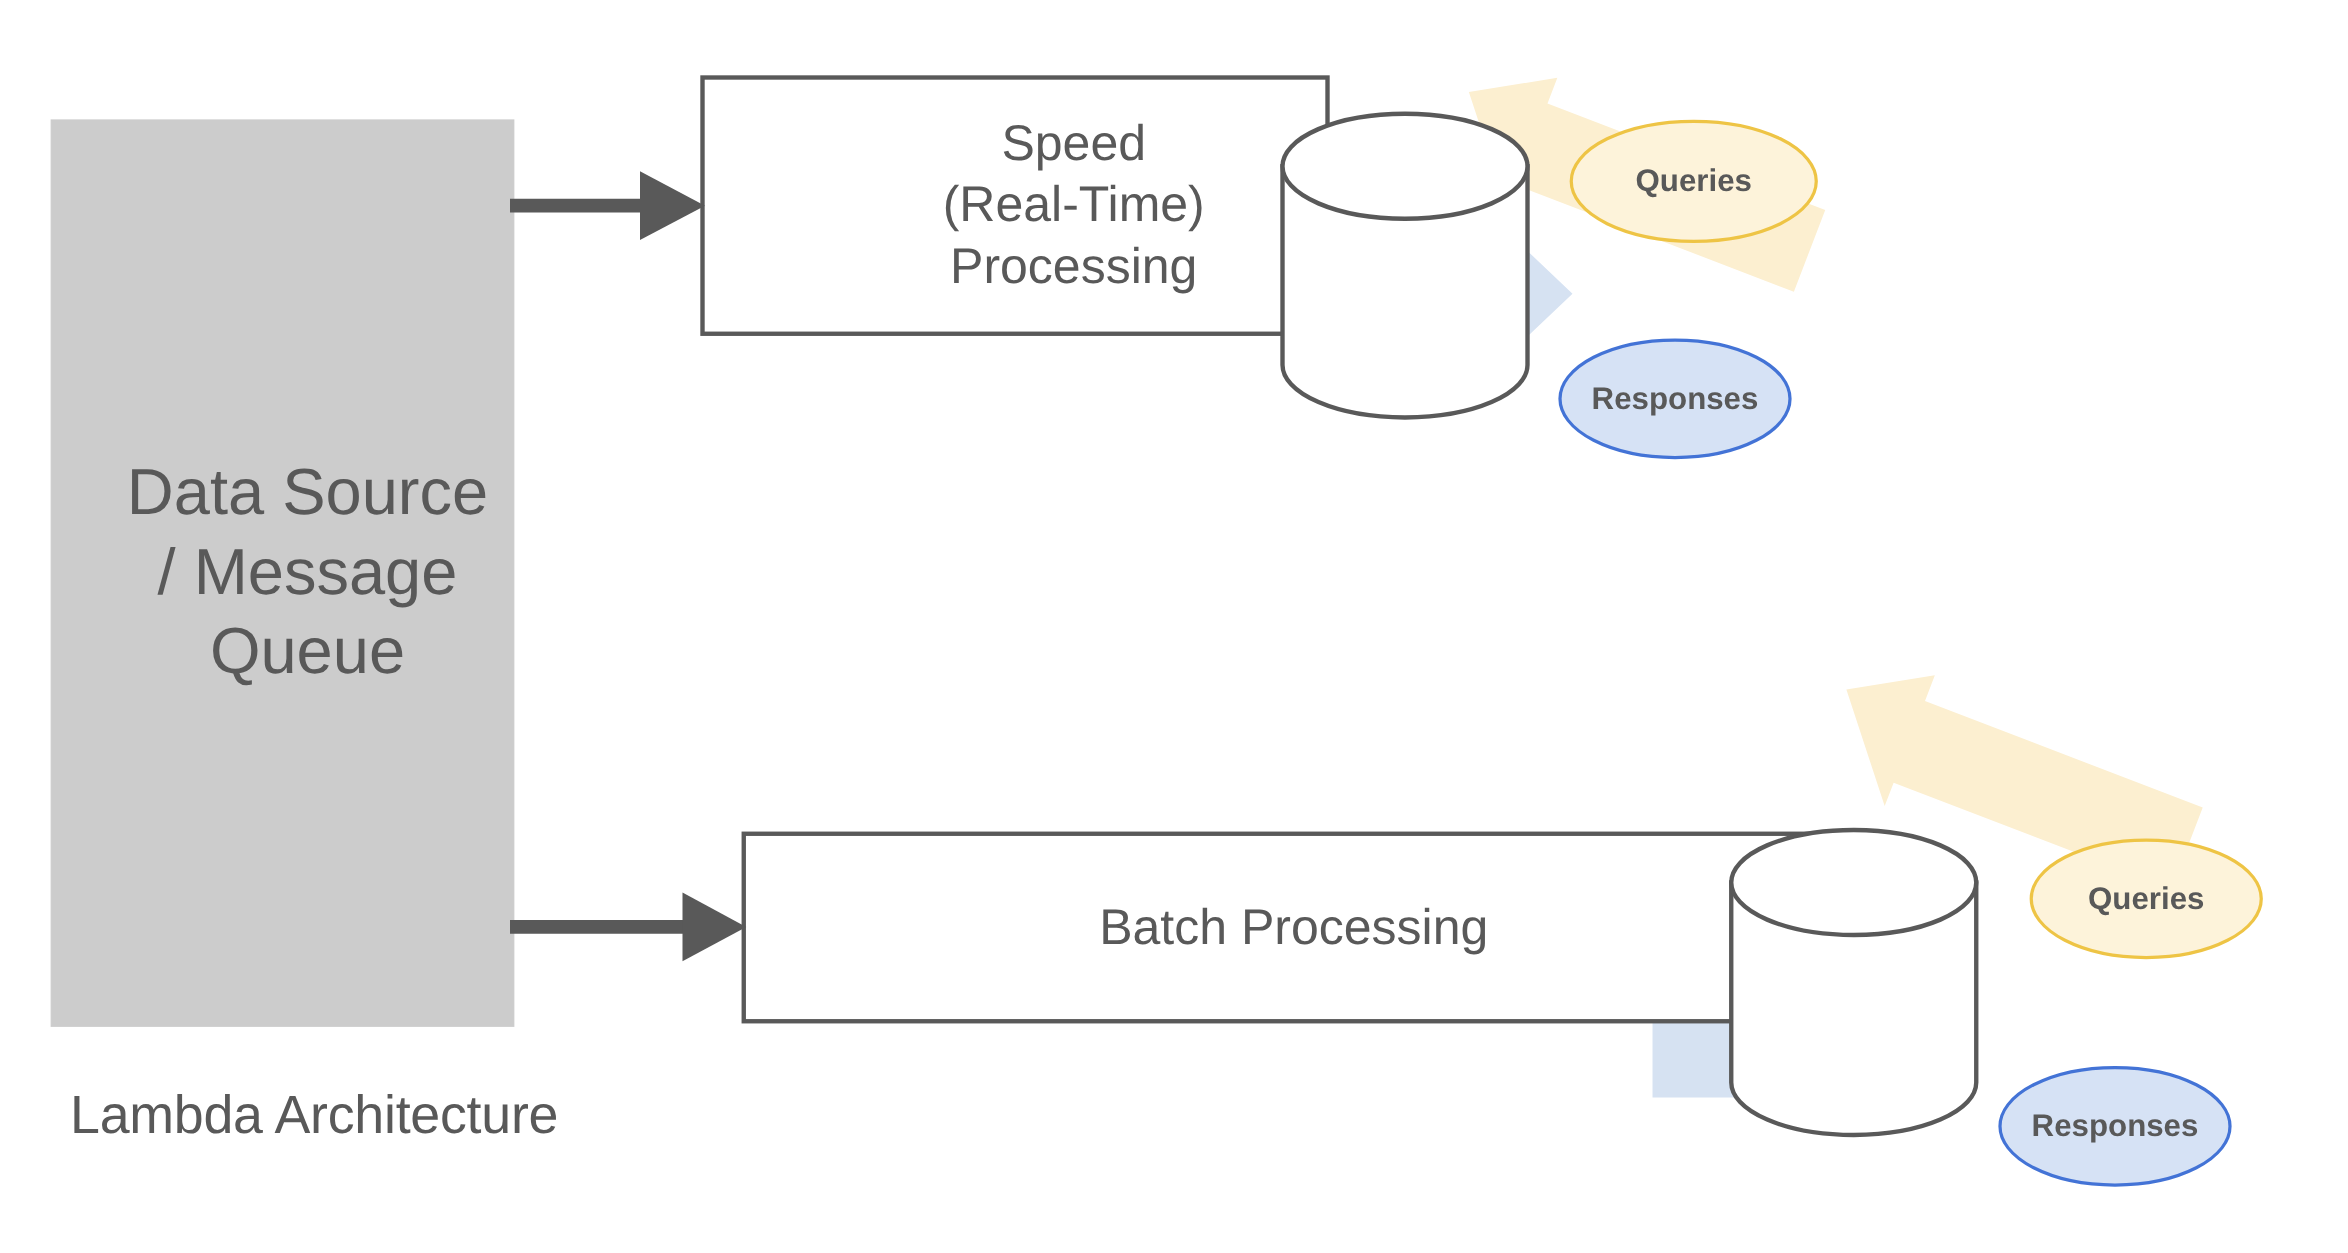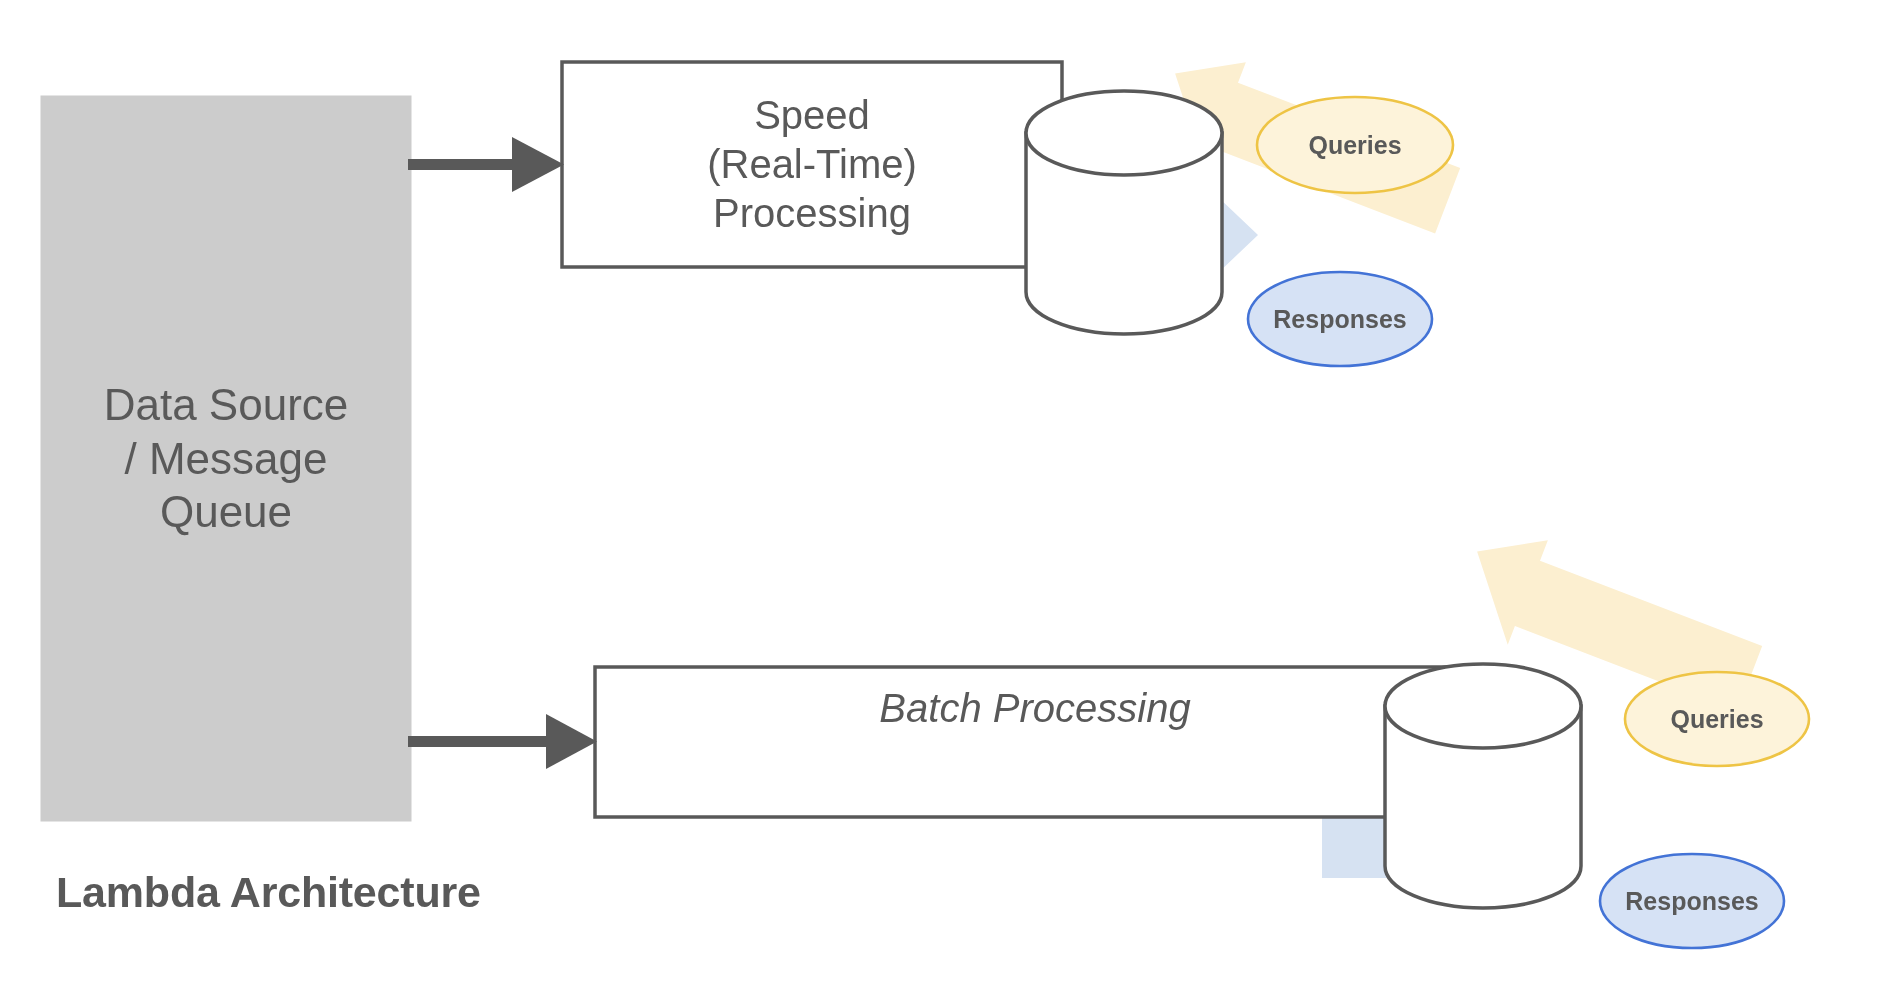--- a/index.html
+++ b/index.html
@@ -29,35 +29,36 @@
     display: flex;
     align-items: center;
     justify-content: center;
     text-align: center;
     color: #595959;
     line-height: 1.22;
     white-space: pre-line;
     pointer-events: none;
   }
   .label-source {
-    font-size: 44px;
+    font-size: 52px;
+    padding-left: 20px;
   }
   .label-process {
     font-size: 40px;
   }
   .label-bubble {
     font-size: 25px;
     font-weight: bold;
   }
   .diagram-title {
     position: absolute;
     left: 56px;
     top: 868px;
     font-size: 43px;
-    font-weight: bold;
+    font-weight: normal;
     color: #595959;
     letter-spacing: -0.2px;
   }
 </style>
 </head>
 <body>
 
 <div id="canvas">
 
   <svg id="diagram-svg" viewBox="0 0 1878 1002">
@@ -120,25 +121,25 @@
 
     <ellipse cx="1717" cy="719" rx="92" ry="47" fill="#fdf3da" stroke="#eec445" stroke-width="2.6"></ellipse>
 
     <ellipse cx="1692" cy="901" rx="92" ry="47" fill="#d6e2f5" stroke="#4373d6" stroke-width="2.6"></ellipse>
   </svg>
 
   <div class="node-text label-source" style="left:41px; top:96px; width:370px; height:725px;">Data Source
 / Message
 Queue</div>
 
-  <div class="node-text label-process" style="left:562px; top:62px; width:500px; height:205px;">Speed
+  <div class="node-text label-process" style="left:562px; top:62px; width:500px; height:205px;padding-left:47px;">Speed
 (Real-Time)
 Processing</div>
 
-  <div class="node-text label-process" style="left:595px; top:633px; width:880px; height:150px;font-style:italic;">Batch Processing</div>
+  <div class="node-text label-process" style="left:595px; top:667px; width:880px; height:150px;">Batch Processing</div>
 
   <div class="node-text label-bubble" style="left:1257px; top:121px; width:196px; height:48px;">Queries</div>
 
   <div class="node-text label-bubble" style="left:1248px; top:295px; width:184px; height:48px;">Responses</div>
 
   <div class="node-text label-bubble" style="left:1625px; top:695px; width:184px; height:48px;">Queries</div>
 
   <div class="node-text label-bubble" style="left:1600px; top:877px; width:184px; height:48px;">Responses</div>
 
   <div class="diagram-title">Lambda Architecture</div>

